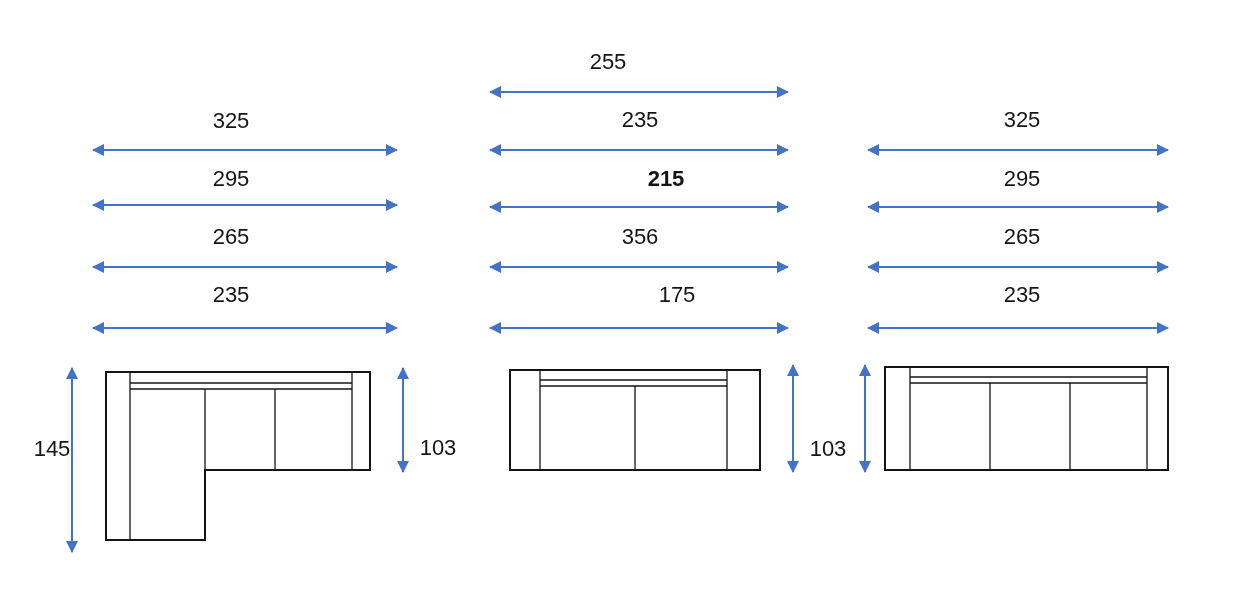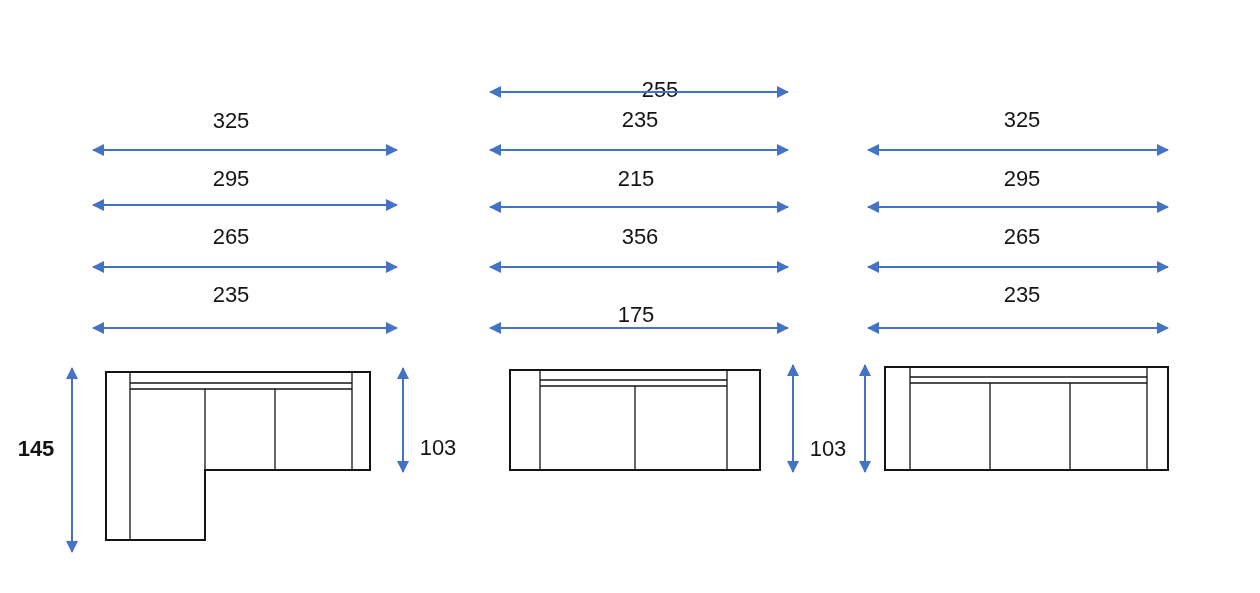--- a/index.html
+++ b/index.html
@@ -51,53 +51,53 @@
 
     <div class="dim-label" style="left:231px;top:179px;">295</div>
     <div class="harrow" style="left:93px;top:204px;width:304px;"></div>
 
     <div class="dim-label" style="left:231px;top:237px;">265</div>
     <div class="harrow" style="left:93px;top:266px;width:304px;"></div>
 
     <div class="dim-label" style="left:231px;top:295px;">235</div>
     <div class="harrow" style="left:93px;top:327px;width:304px;"></div>
 
-    <div class="dim-label" style="left:36px;top:449px;font-weight:bold;">145</div>
+    <div class="dim-label" style="left:52px;top:449px;">145</div>
     <div class="varrow" style="left:71px;top:368px;height:184px;"></div>
 
     <div class="varrow" style="left:402px;top:368px;height:104px;"></div>
     <div class="dim-label" style="left:438px;top:448px;">103</div>
 
     <div class="sofa" style="left:105px;top:371px;">
       <svg width="266" height="170" viewBox="0 0 266 170">
         <path d="M1,1 H265 V99 H100 V169 H1 Z" stroke-width="2"></path>
         <line x1="25" y1="1" x2="25" y2="169" stroke-width="1.3"></line>
         <line x1="247" y1="1" x2="247" y2="99" stroke-width="1.3"></line>
         <line x1="100" y1="18" x2="100" y2="99" stroke-width="1.3"></line>
         <line x1="170" y1="18" x2="170" y2="99" stroke-width="1.3"></line>
         <line x1="25" y1="12" x2="247" y2="12" stroke-width="1.3"></line>
         <line x1="25" y1="18" x2="247" y2="18" stroke-width="1.3"></line>
       </svg>
     </div>
   </div>
 
   <div class="group">
-    <div class="dim-label" style="left:660px;top:62px;margin-top:28px;">255</div>
+    <div class="dim-label" style="left:608px;top:62px;">255</div>
     <div class="harrow" style="left:490px;top:91px;width:298px;"></div>
 
     <div class="dim-label" style="left:640px;top:120px;">235</div>
     <div class="harrow" style="left:490px;top:149px;width:298px;"></div>
 
-    <div class="dim-label" style="left:636px;top:179px;">215</div>
+    <div class="dim-label" style="left:666px;top:179px;font-weight:bold;">215</div>
     <div class="harrow" style="left:490px;top:206px;width:298px;"></div>
 
     <div class="dim-label" style="left:640px;top:237px;">356</div>
     <div class="harrow" style="left:490px;top:266px;width:298px;"></div>
 
-    <div class="dim-label" style="left:636px;top:295px;margin-top:20px;">175</div>
+    <div class="dim-label" style="left:677px;top:295px;">175</div>
     <div class="harrow" style="left:490px;top:327px;width:298px;"></div>
 
     <div class="varrow" style="left:792px;top:365px;height:107px;"></div>
     <div class="dim-label" style="left:828px;top:449px;">103</div>
 
     <div class="sofa" style="left:509px;top:369px;">
       <svg width="252" height="102" viewBox="0 0 252 102">
         <rect x="1" y="1" width="250" height="100" stroke-width="2"></rect>
         <line x1="31" y1="1" x2="31" y2="101" stroke-width="1.3"></line>
         <line x1="218" y1="1" x2="218" y2="101" stroke-width="1.3"></line>

